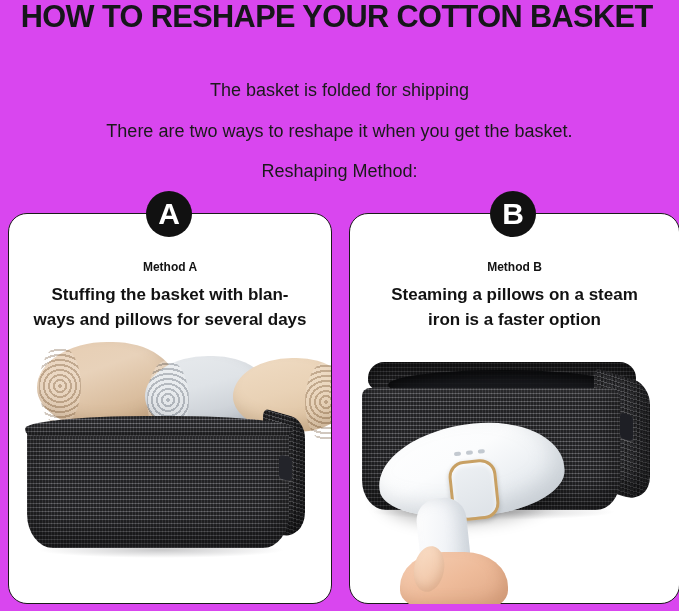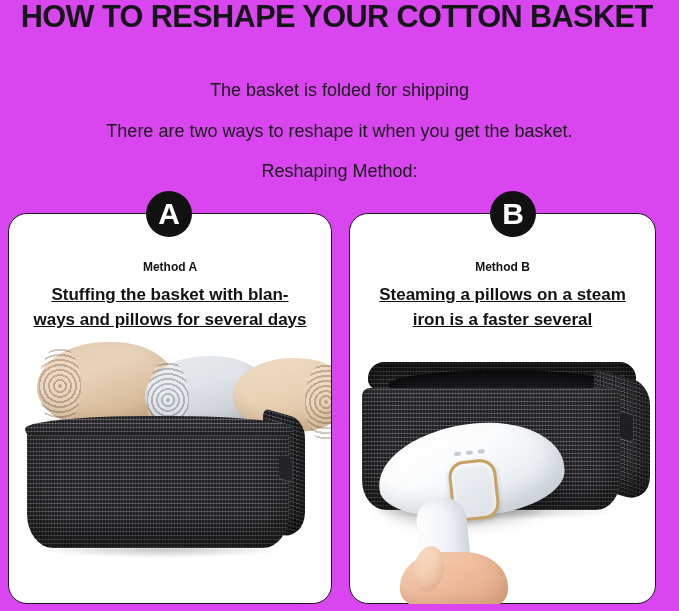--- a/index.html
+++ b/index.html
@@ -25,39 +25,39 @@
   }
   .subtitle div{white-space:nowrap;margin-top:16px;}
 
   
   .panel{
     position:absolute;top:213px;height:391px;
     border:1.4px solid #1b1b1b;border-radius:19px;
     background:#ffffff;box-sizing:border-box;
   }
   #panel-a{left:8px;width:324px;}
-  #panel-b{left:349px;width:307px;}
+  #panel-b{left:349px;width:331px;}
 
   .badge{
     position:absolute;top:191px;width:46px;height:46px;border-radius:50%;
     background:#111111;color:#ffffff;
     font-size:30px;font-weight:bold;line-height:46px;text-align:center;
     z-index:5;letter-spacing:0;
   }
   #badge-a{left:146px;}
   #badge-b{left:490px;}
 
   .ptext{position:absolute;left:0;width:100%;text-align:center;}
   .method-label{
     top:44px;font-size:12px;line-height:19px;font-weight:bold;color:#121212;
   }
   .method-desc{
     top:68px;font-size:17px;line-height:25px;font-weight:bold;color:#121212;
   }
-  .method-desc div{white-space:nowrap;text-decoration:underline;}
+  .method-desc div{white-space:nowrap;}
 
   
   .stage{position:absolute;left:0;top:118px;width:100%;height:272px;overflow:hidden;}
 
   
   .weave{
     background-color:#3b3b40;
     background-image:
       repeating-linear-gradient(0deg, rgba(255,255,255,0.16) 0px, rgba(255,255,255,0.16) 1px, rgba(0,0,0,0.30) 1px, rgba(0,0,0,0.30) 4px),
       repeating-linear-gradient(90deg, rgba(255,255,255,0.10) 0px, rgba(255,255,255,0.10) 1px, rgba(0,0,0,0.18) 1px, rgba(0,0,0,0.18) 3px),
@@ -252,21 +252,21 @@
   </div>
 
   <div class="badge" id="badge-b">B</div>
 
   <div class="panel" id="panel-b">
 
     <div class="ptext method-label">Method B</div>
 
     <div class="ptext method-desc">
       <div>Steaming a pillows on a steam</div>
-      <div>iron is a faster several</div>
+      <div>iron is a faster option</div>
     </div>
 
     <div class="stage">
 
       <div class="basket-b">
         <div class="backrim weave"></div>
         <div class="inner"></div>
         <div class="side weave"></div>
         <div class="front weave"></div>
         <div class="handle"></div>

